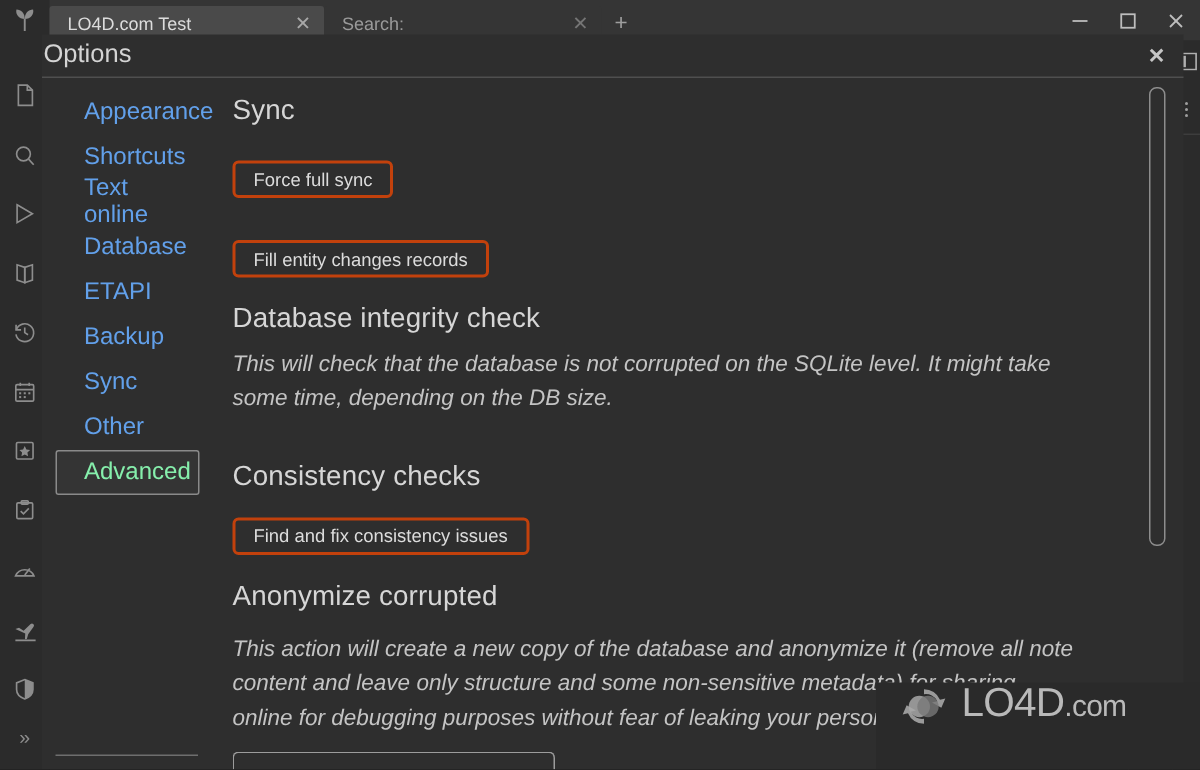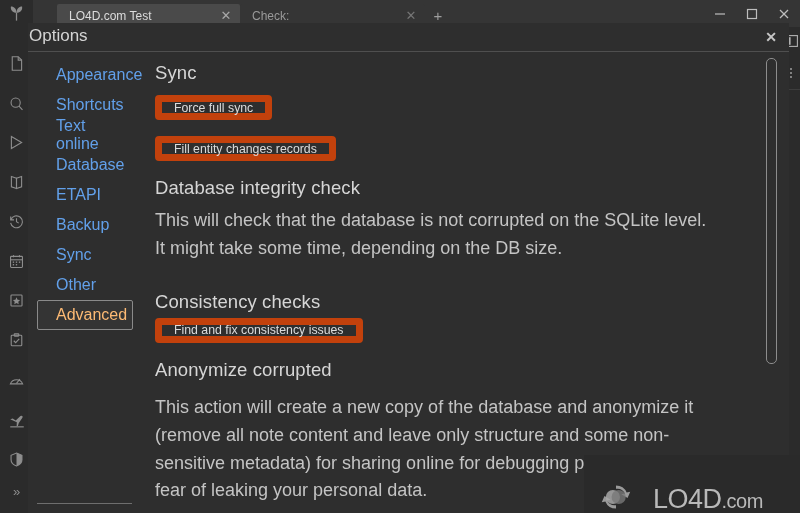--- a/index.html
+++ b/index.html
@@ -23,21 +23,21 @@
     background: #353535;
     display: flex; align-items: flex-end;
   }
   .logo-slot {
     width: 33px; height: 27px;
     background: #2b2b2b;
     display: flex; align-items: center; justify-content: center;
   }
   .leaf-icon { width: 19px; height: 19px; display:block; }
 
-  .tabs { display: flex; align-items: flex-end; height: 27px; flex: 1; margin-left: 24px; }
+  .tabs { display: flex; align-items: flex-end; height: 27px; flex: 1; }
   .tab {
     height: 23px;
     display: flex; align-items: center;
     padding: 0 7px 0 12px;
     font-size: 12px;
     color: #b8b8b8;
     min-width: 90px;
     border-radius: 2px 2px 0 0;
   }
   .tab.active { background: #4a4a4a; color: #dcdcdc; width: 183px; }
@@ -174,21 +174,21 @@
     height: 30px;
     display: flex; align-items: center;
     padding-left: 18px;
     font-size: 16px;
     color: #62a0ea;
     border: 1px solid transparent;
     margin: 0 8px 0 9px;
     border-radius: 2px;
   }
   .opt-item.active {
-    color: #fdba74;
+    color: #86efac;
     border: 1px solid #8a8a8a;
     background: #343434;
   }
   .sidebar-divider {
     position: absolute; left: 9px; bottom: 9px;
     width: 95px; height: 1px; background: #6e6e6e;
   }
 
   
   .opt-content {
@@ -198,30 +198,32 @@
     overflow: hidden;
   }
   .sec-h1 {
     font-size: 18.5px; color: #d6d6d6; font-weight: 400;
     letter-spacing: .1px;
   }
   .sec-h2 {
     font-size: 14px; color: #cfcfcf; font-weight: 400;
   }
   .sec-p {
-    font-size: 18px; color: #c4c4c4; line-height: 1.55;
+    font-size: 15px; color: #c4c4c4; line-height: 1.55;
     max-width: 562px;
+    font-style: italic;
   }
   .btn {
     display: inline-flex; align-items: center; justify-content: center;
     height: 25px; padding: 0 12px;
-    border: 7px solid #c2410c; border-radius: 4px;
+    border: 2px solid #c2410c; border-radius: 4px;
     background: transparent; color: #dcdcdc;
     font-size: 12.3px; font-family: "Liberation Sans", sans-serif;
     white-space: nowrap;
+    margin-top: 12px;
   }
   .sp-a { height: 11px; }
   .sp-b { height: 12px; }
   .sp-c { height: 8px; }
   .sp-d { height: 16px; }
   .sp-e { height: 5px; }
   .btn-clip {
     margin-top: 11px;
     width: 215px; height: 14px;
     border: 1px solid #9c9c9c;
@@ -238,22 +240,22 @@
     width: 11px; height: 306px;
     border: 1px solid #8d8d8d; border-radius: 5px;
     background: #2e2e2e;
   }
 
   
   .watermark {
     position: absolute; right: 0; bottom: 0;
     width: 216px; height: 58px;
     background: #2a2a2a;
-    display: flex; align-items: flex-end; padding-left: 14px;
-    gap: 19px;
+    display: flex; align-items: flex-start; padding-left: 14px;
+    gap: 7px;
   }
   .wm-text {
     font-size: 27px; color: #b9b9b9; font-weight: 400;
     letter-spacing: -.5px; line-height: 1;
   }
   .wm-text .dom { font-size: 20px; }
 </style>
 </head>
 <body>
 
@@ -267,21 +269,21 @@
         <path d="M12 11 C12 6 15 3 19 3 C20 7 17 11 12 11 Z" fill="#8d8d8d" stroke="none"></path>
       </svg>
     </div>
 
     <div class="tabs">
       <div class="tab active">
         <span class="label">LO4D.com Test</span>
         <span class="tclose">✕</span>
       </div>
       <div class="tab inactive">
-        <span class="label">Check:</span>
+        <span class="label">Search:</span>
         <span class="tclose">✕</span>
       </div>
       <div class="newtab">+</div>
     </div>
 
     <div class="wincontrols">
       <div class="wc">
         <svg width="12" height="12" viewBox="0 0 12 12">
           <line x1="1" y1="6" x2="11" y2="6" stroke="#bdbdbd" stroke-width="1.2"></line>
         </svg>

